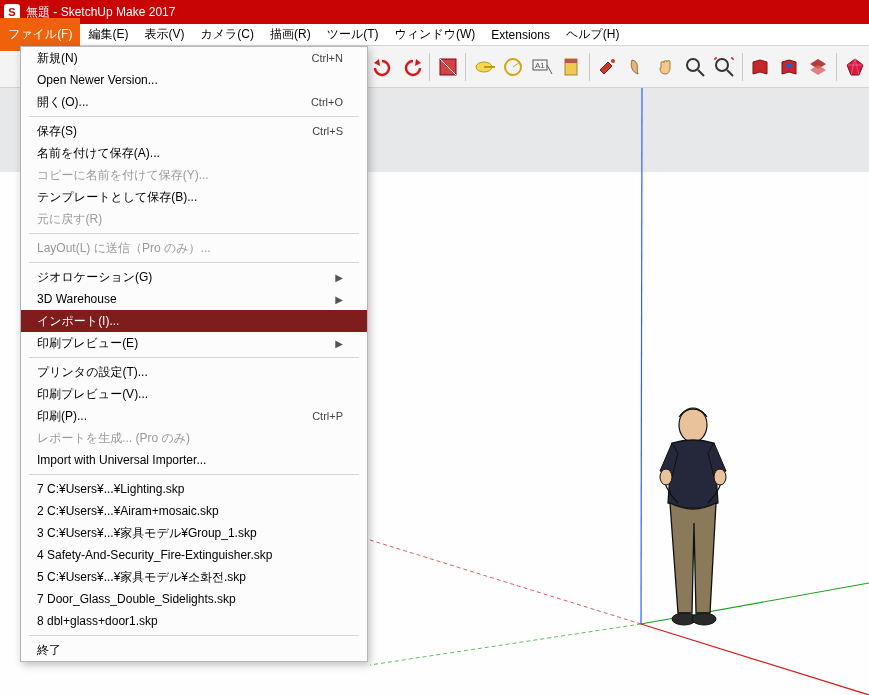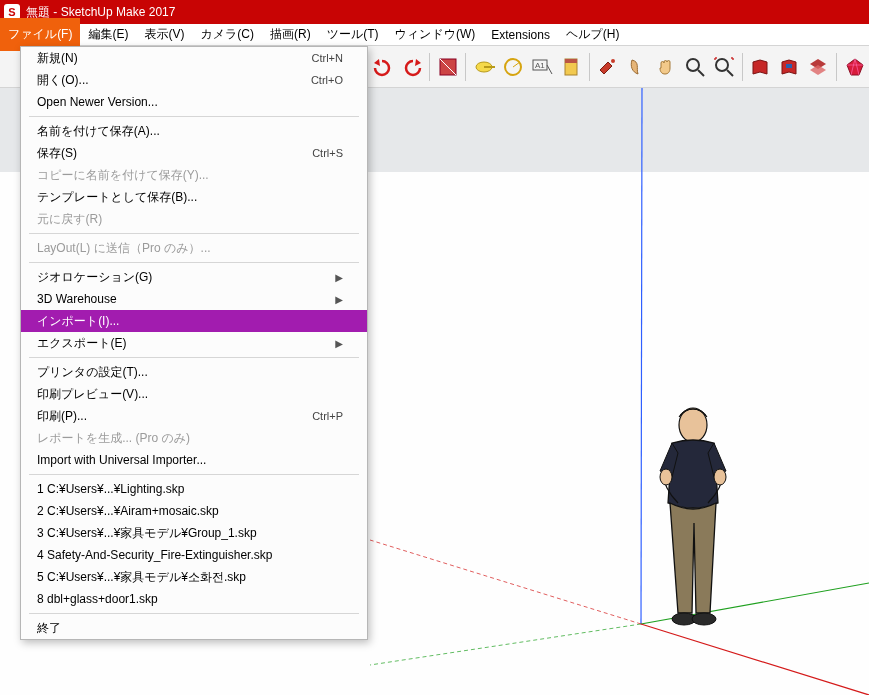--- a/index.html
+++ b/index.html
@@ -46,21 +46,21 @@
     position: absolute; left: 20px; top: 46px; width: 348px; background: #fcfcfc;
     border: 1px solid #b6b6b6; box-shadow: 2px 3px 8px rgba(0,0,0,0.25);
     font-size: 12px; z-index: 10;
   }
   .dd-row {
     display: flex; align-items: center; height: 22px; padding: 0 24px 0 16px;
     justify-content: space-between; cursor: default;
   }
   .dd-row .lbl { white-space: nowrap; overflow: hidden; text-overflow: ellipsis; }
   .dd-row.disabled { color: #9b9b9b; }
-  .dd-row.highlight { background: #a21caf; color: #fff; }
+  .dd-row.highlight { background: #7f1d1d; color: #fff; }
   .dd-sep { height: 1px; background: #d6d6d6; margin: 3px 8px; }
   .dd-row .shortcut { color: #444; font-size: 11px; }
   .dd-row .arrow { color: #555; font-size: 10px; }
 </style>
 </head>
 <body>
 
 <div class="title-bar">
   <div class="app-icon">S</div>
   <span>無題 - SketchUp Make 2017</span>
@@ -212,34 +212,34 @@
     <ellipse cx="56" cy="216" rx="12" ry="6" fill="#2a2a2a" stroke="#111"></ellipse>
   </svg>
 </div>
 
 <div class="dropdown" id="file-dropdown">
     <div class="dd-row">
       <span class="lbl">新規(N)</span>
       <span class="shortcut">Ctrl+N</span>
     </div>
     <div class="dd-row">
+      <span class="lbl">Open Newer Version...</span>
+    </div>
+    <div class="dd-row">
       <span class="lbl">開く(O)...</span>
       <span class="shortcut">Ctrl+O</span>
     </div>
-    <div class="dd-row">
-      <span class="lbl">Open Newer Version...</span>
-    </div>
-    <div class="dd-sep"></div>
-    <div class="dd-row">
-      <span class="lbl">名前を付けて保存(A)...</span>
-    </div>
+    <div class="dd-sep"></div>
     <div class="dd-row">
       <span class="lbl">保存(S)</span>
       <span class="shortcut">Ctrl+S</span>
     </div>
+    <div class="dd-row">
+      <span class="lbl">名前を付けて保存(A)...</span>
+    </div>
     <div class="dd-row disabled">
       <span class="lbl">コピーに名前を付けて保存(Y)...</span>
     </div>
     <div class="dd-row">
       <span class="lbl">テンプレートとして保存(B)...</span>
     </div>
     <div class="dd-row disabled">
       <span class="lbl">元に戻す(R)</span>
     </div>
     <div class="dd-sep"></div>
@@ -252,21 +252,21 @@
       <span class="arrow">▶</span>
     </div>
     <div class="dd-row">
       <span class="lbl">3D Warehouse</span>
       <span class="arrow">▶</span>
     </div>
     <div class="dd-row highlight">
       <span class="lbl">インポート(I)...</span>
     </div>
     <div class="dd-row">
-      <span class="lbl">エクスポート(E)</span>
+      <span class="lbl">印刷プレビュー(E)</span>
       <span class="arrow">▶</span>
     </div>
     <div class="dd-sep"></div>
     <div class="dd-row">
       <span class="lbl">プリンタの設定(T)...</span>
     </div>
     <div class="dd-row">
       <span class="lbl">印刷プレビュー(V)...</span>
     </div>
     <div class="dd-row">
@@ -274,34 +274,37 @@
       <span class="shortcut">Ctrl+P</span>
     </div>
     <div class="dd-row disabled">
       <span class="lbl">レポートを生成... (Pro のみ)</span>
     </div>
     <div class="dd-row">
       <span class="lbl">Import with Universal Importer...</span>
     </div>
     <div class="dd-sep"></div>
     <div class="dd-row">
-      <span class="lbl">1 C:¥Users¥...¥Lighting.skp</span>
+      <span class="lbl">7 C:¥Users¥...¥Lighting.skp</span>
     </div>
     <div class="dd-row">
       <span class="lbl">2 C:¥Users¥...¥Airam+mosaic.skp</span>
     </div>
     <div class="dd-row">
       <span class="lbl">3 C:¥Users¥...¥家具モデル¥Group_1.skp</span>
     </div>
     <div class="dd-row">
       <span class="lbl">4 Safety-And-Security_Fire-Extinguisher.skp</span>
     </div>
     <div class="dd-row">
       <span class="lbl">5 C:¥Users¥...¥家具モデル¥소화전.skp</span>
     </div>
     <div class="dd-row">
+      <span class="lbl">7 Door_Glass_Double_Sidelights.skp</span>
+    </div>
+    <div class="dd-row">
       <span class="lbl">8 dbl+glass+door1.skp</span>
     </div>
     <div class="dd-sep"></div>
     <div class="dd-row">
       <span class="lbl">終了</span>
     </div>
   </div>
 
 </body></html>

